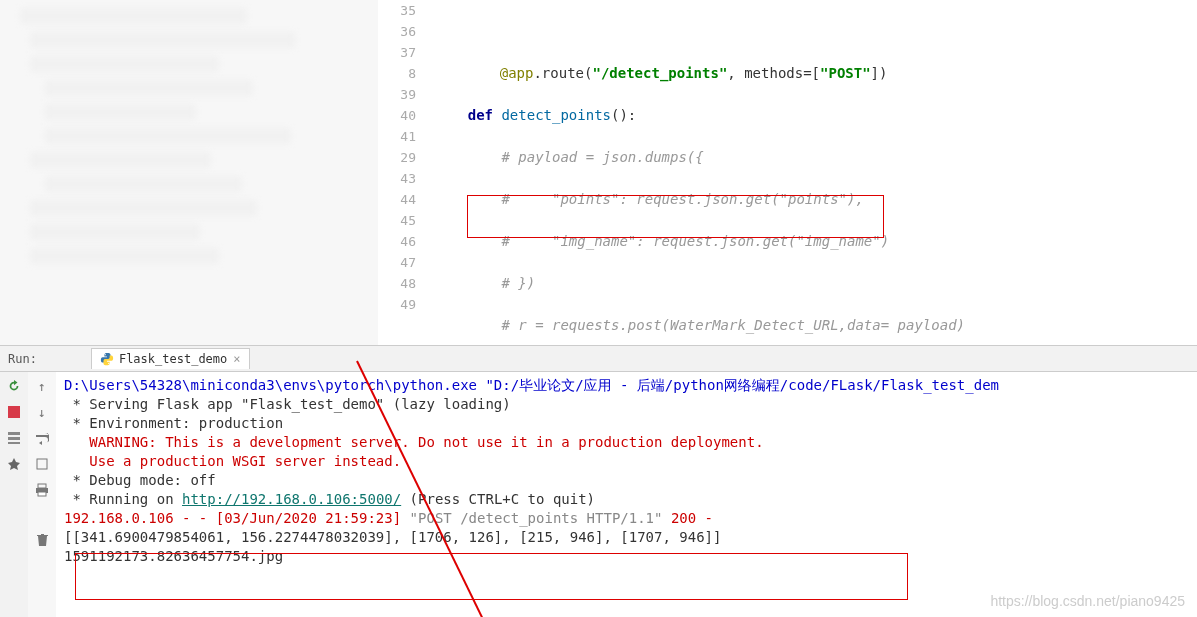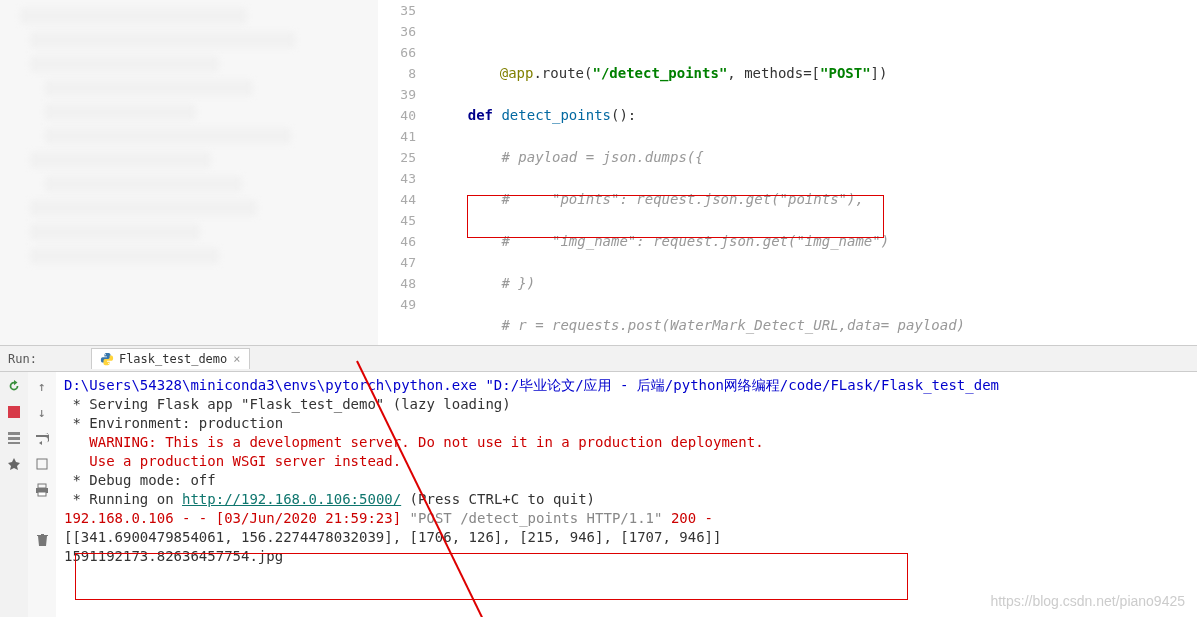--- a/index.html
+++ b/index.html
@@ -57,26 +57,26 @@
       <div class="blur-item" style="width:52%;margin-left:45px"></div>
       <div class="blur-item" style="width:60%;margin-left:30px"></div>
       <div class="blur-item" style="width:45%;margin-left:30px"></div>
       <div class="blur-item" style="width:50%;margin-left:30px"></div>
     </div>
     <div class="code-area">
       <div class="code-content">
         <div class="gutter">
           <div>35</div>
           <div>36</div>
-          <div>66</div>
+          <div>37</div>
           <div>8</div>
           <div>39</div>
           <div>40</div>
           <div>41</div>
-          <div>25</div>
+          <div>29</div>
           <div>43</div>
           <div>44</div>
           <div>45</div>
           <div>46</div>
           <div>47</div>
           <div>48</div>
           <div>49</div>
         </div>
         <div class="code-lines">
 <div class="line"></div>

